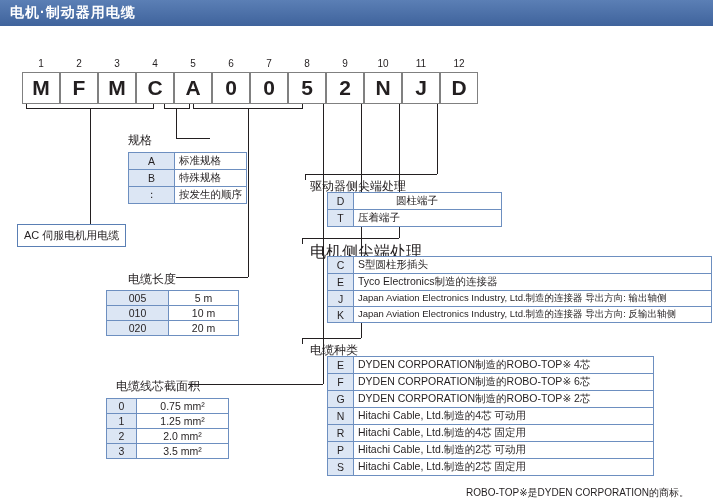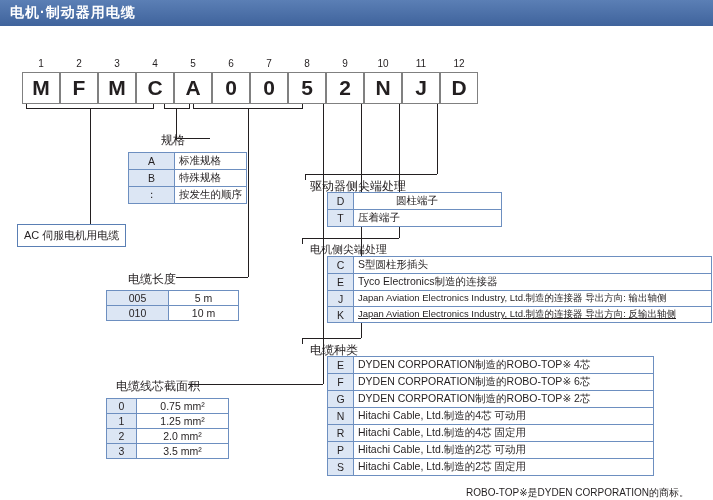--- a/index.html
+++ b/index.html
@@ -151,29 +151,29 @@
 <div class="vline" style="left:399px;top:104px;height:134px;"></div>
 <div class="hline" style="left:302px;top:238px;width:97px;"></div>
 <div class="vline" style="left:302px;top:238px;height:6px;"></div>
 
 <div class="vline" style="left:437px;top:104px;height:70px;"></div>
 <div class="hline" style="left:305px;top:174px;width:132px;"></div>
 <div class="vline" style="left:305px;top:174px;height:6px;"></div>
 
 <div class="tagbox" style="left:17px;top:224px;">AC 伺服电机用电缆</div>
 
-<div class="plainlabel" style="left:128px;top:132px;font-size:12px;margin-left:33px;">规格</div>
+<div class="plainlabel" style="left:128px;top:132px;font-size:12px;">规格</div>
 
 <div class="plainlabel" style="left:128px;top:271px;font-size:12px;">电缆长度</div>
 
 <div class="plainlabel" style="left:116px;top:378px;font-size:12px;">电缆线芯截面积</div>
 
 <div class="plainlabel" style="left:310px;top:178px;font-size:12px;">驱动器侧尖端处理</div>
 
-<div class="plainlabel" style="left:310px;top:242px;font-size:11px;">电机侧尖端处理</div>
+<div class="plainlabel" style="left:310px;top:242px;font-size:16px;">电机侧尖端处理</div>
 
 <div class="plainlabel" style="left:310px;top:342px;font-size:12px;text-align:right;">电缆种类</div>
 
 <table class="spec" style="left:128px;top:152px;">
   <tbody>
       <tr>
     <td class="keycol">A</td>
     <td class="valcol">标准规格</td>
   </tr>
   <tr>
@@ -190,20 +190,24 @@
 <table class="spec" style="left:106px;top:290px;">
   <tbody>
   <tr>
     <td class="keycol" style="width:62px;">005</td>
     <td class="valcol center" style="width:70px;">5 m</td>
   </tr>
   <tr>
     <td class="keycol" style="width:62px;">010</td>
     <td class="valcol center" style="width:70px;">10 m</td>
   </tr>
+  <tr>
+    <td class="keycol" style="width:62px;">020</td>
+    <td class="valcol center" style="width:70px;">20 m</td>
+  </tr>
 </tbody>
   </table>
 
 <table class="spec" style="left:106px;top:398px;">
   <tbody>
       <tr>
     <td class="keycol" style="width:30px;">0</td>
     <td class="valcol center" style="width:92px;">0.75 mm²</td>
   </tr>
   <tr>
@@ -243,21 +247,21 @@
   <tr>
     <td class="keycol" style="width:26px;">E</td>
     <td class="valcol" style="width:358px;">Tyco Electronics制造的连接器</td>
   </tr>
   <tr>
     <td class="keycol" style="width:26px;">J</td>
     <td class="valcol" style="width:358px;font-size:9.5px;">Japan Aviation Electronics Industry, Ltd.制造的连接器  导出方向: 输出轴侧</td>
   </tr>
   <tr>
     <td class="keycol" style="width:26px;">K</td>
-    <td class="valcol" style="width:358px;font-size:9.5px;text-decoration:underline;">Japan Aviation Electronics Industry, Ltd.制造的连接器  导出方向: 反输出轴侧</td>
+    <td class="valcol" style="width:358px;font-size:9.5px;">Japan Aviation Electronics Industry, Ltd.制造的连接器  导出方向: 反输出轴侧</td>
   </tr>
 </tbody>
   </table>
 
 <table class="spec" style="left:327px;top:356px;">
   <tbody>
       <tr>
     <td class="keycol" style="width:26px;">E</td>
     <td class="valcol" style="width:300px;">DYDEN CORPORATION制造的ROBO-TOP※ 4芯</td>
   </tr>

